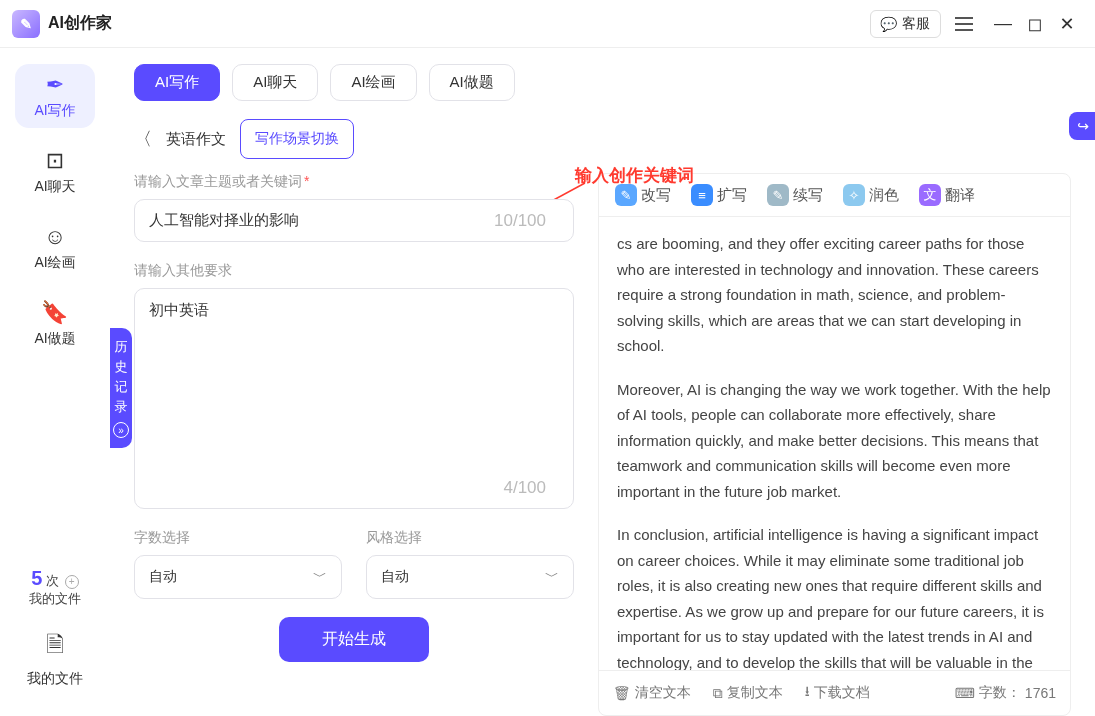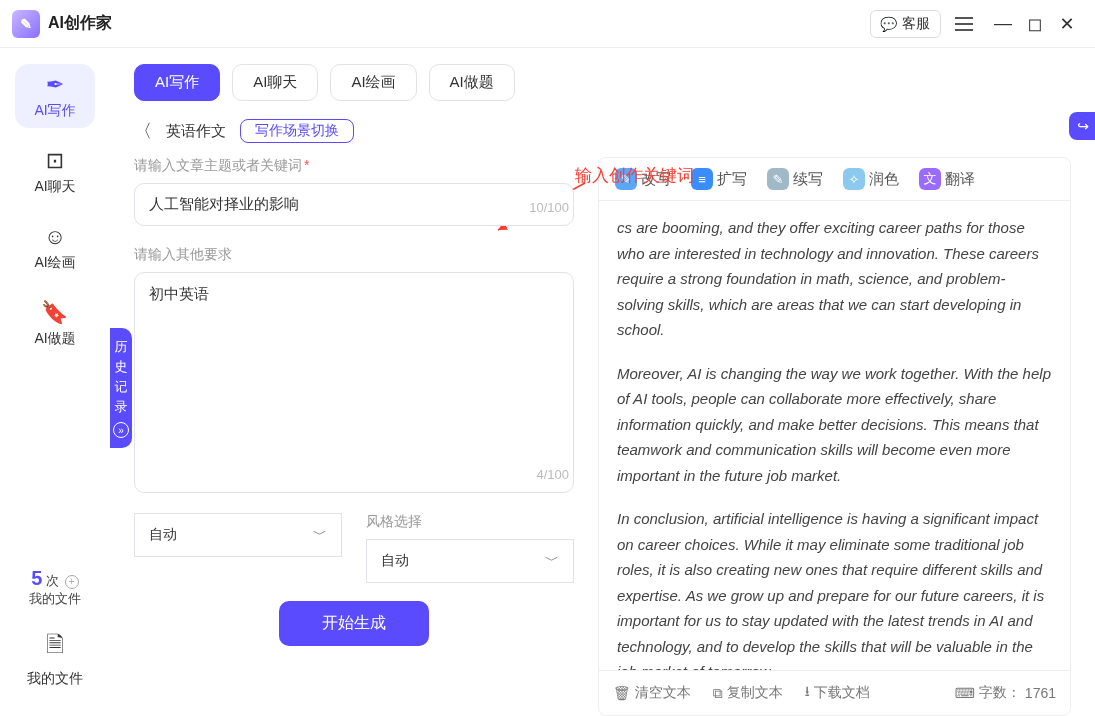--- a/index.html
+++ b/index.html
@@ -24,46 +24,46 @@
 .myfiles{display:flex;flex-direction:column;align-items:center;gap:4px;cursor:pointer;}
 .history-tab { position: absolute; left: 0; top: 280px; width: 22px; background: #5a4bff; color: #fff; border-radius: 0 10px 10px 0; padding: 10px 0; display: flex; flex-direction: column; align-items: center; gap: 2px; font-size: 13px; cursor:pointer; }
 .history-arrow { width:16px;height:16px;border:1.5px solid #fff;border-radius:50%;display:flex;align-items:center;justify-content:center;margin-top:4px;font-size:10px;}
 .main { flex: 1; display: flex; flex-direction: column; padding: 16px 24px 0 24px; position:relative; }
 .top-tabs { display: flex; gap: 12px; margin-bottom: 18px; }
 .top-tab { padding: 8px 20px; border-radius: 10px; background: #fff; border: 1px solid #e2e2e8; font-size: 15px; cursor: pointer; color:#333; }
 .top-tab.active { background: #5a4bff; color: #fff; border-color: #5a4bff; }
 .sub-row { display: flex; align-items: center; gap: 14px; margin-bottom: 14px; }
 .back-ch { font-size: 18px; color: #444; cursor: pointer; }
 .crumb { font-size: 15px; color: #333; }
-.scene-btn { border: 1px solid #5a4bff; color: #5a4bff; border-radius: 8px; padding: 2px 14px; background: #fff; cursor: pointer; font-size:14px; }
+.scene-btn { border: 1px solid #5a4bff; color: #5a4bff; border-radius: 8px; padding: 10px 14px; background: #fff; cursor: pointer; font-size:14px; }
 .work-row { display: flex; gap: 24px; flex: 1; min-height: 0; }
 .left-panel { width: 440px; display: flex; flex-direction: column; }
 .right-panel { flex: 1; display: flex; flex-direction: column; border:1px solid #eee;border-radius:8px;min-height:0; }
 .label-row { font-size: 14px; color: #999; margin-bottom: 8px; }
 .req-star { color: #ff5252; margin-left: 2px; }
 .field-box { border: 1px solid #e2e2e8; border-radius: 10px; background: #fff; padding: 12px 14px; position: relative; margin-bottom: 20px; }
 .field-box textarea, .field-box input { border: none; outline: none; width: 100%; font-size: 15px; color: #333; resize: none; font-family: inherit; background:transparent; }
-.counter { position: absolute; right: 4px; bottom: 10px; color: #bbb; font-size: 13px; }
+.counter { position: absolute; right: 27px; bottom: 10px; color: #bbb; font-size: 17px; }
 .other-box { height: 221px; }
 .other-box textarea { height: 160px; }
 .select-row { display: flex; gap: 24px; margin-bottom: 18px; }
 .select-col { flex: 1; }
-.select-box { border: 1px solid #e2e2e8; border-radius: 0; padding: 12px 14px; display: flex; justify-content: space-between; align-items: center; cursor: pointer; background:#fff;gap:48px; }
+.select-box { border: 1px solid #e2e2e8; border-radius: 10px; padding: 12px 14px; display: flex; justify-content: space-between; align-items: center; cursor: pointer; background:#fff;gap:48px; }
 .chev-down { color: #888; }
 .gen-btn { width: 150px; align-self: center; background: #5a4bff; color: #fff; border: none; border-radius: 10px; padding: 12px 16px; font-size: 16px; cursor: pointer; margin-bottom:16px; }
 .action-strip { display: flex; gap: 20px; padding: 10px 16px; border-bottom: 1px solid #eee; }
 .act-btn { display: flex; align-items: center; gap: 4px; font-size: 15px; color: #555; cursor: pointer; }
 .act-icon { width: 22px; height: 22px; border-radius: 6px; display: flex; align-items: center; justify-content: center; color: #fff; font-size: 13px; }
 .c-blue{background:#5aa7ff;} .c-blue2{background:#3a8dff;} .c-teal{background:#9fb9c7;} .c-lblue{background:#8cc9ef;} .c-purple{background:#9a6bff;}
 .output { flex: 1; overflow: auto; padding: 14px 18px; font-size: 15px; color: #444; line-height: 1.7; }
-.output p { margin-bottom: 18px; font-style: italic; }
+.output p { margin-bottom: 18px; }
 .footer-bar { border-top: 1px solid #eee; padding: 10px 14px; display: flex; align-items: center; gap: 22px; color: #777; font-size: 14px; }
 .foot-item { display: flex; align-items: center; gap: 4px; cursor: pointer; }
 .foot-spacer { flex:1; }
-.annot-text { position: absolute; left: 465px; top: 116px; color: #ff3a2f; font-size: 17px; font-weight:400; pointer-events:none; }
+.annot-text { position: absolute; left: 465px; top: 116px; color: #ff3a2f; font-size: 17px; font-weight:700; pointer-events:none; }
 .annot-arrow { position:absolute; left:380px; top:130px; width:100px; height:60px; pointer-events:none; }
 .forward-btn{position:absolute;right:-2px;top:64px;width:28px;height:28px;background:#5a4bff;border-radius:8px 0 0 8px;display:flex;align-items:center;justify-content:center;color:#fff;cursor:pointer;}
 </style>
 </head>
 <body>
 
 <div class="titlebar">
   <div class="logo">✎</div>
   <div class="app-title">AI创作家</div>
   <div class="title-spacer"></div>
@@ -157,20 +157,21 @@
         </div>
 
         <div class="label-row">请输入其他要求</div>
         <div class="field-box other-box">
           <textarea style="">初中英语</textarea>
           <div class="counter"><span>4</span><span>/100</span></div>
         </div>
 
         <div class="select-row">
           <div class="select-col">
+            <div class="label-row">字数选择</div>
             <div class="select-box">
               <span>自动</span>
               <span class="chev-down">﹀</span>
             </div>
           </div>
           <div class="select-col">
             <div class="label-row">风格选择</div>
             <div class="select-box">
               <span>自动</span>
               <span class="chev-down">﹀</span>

